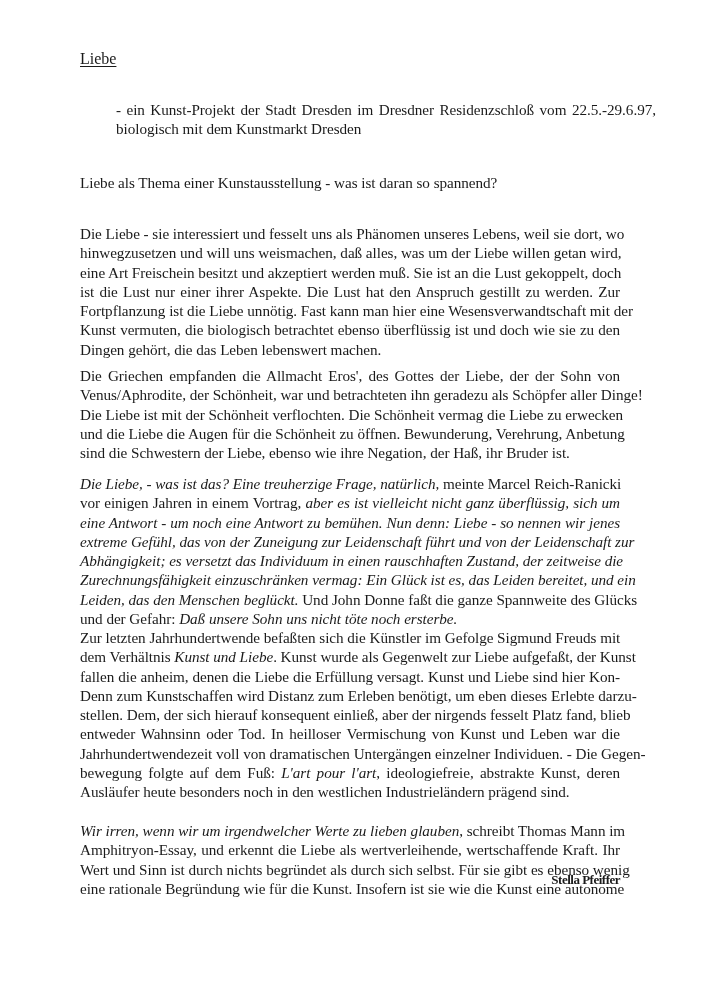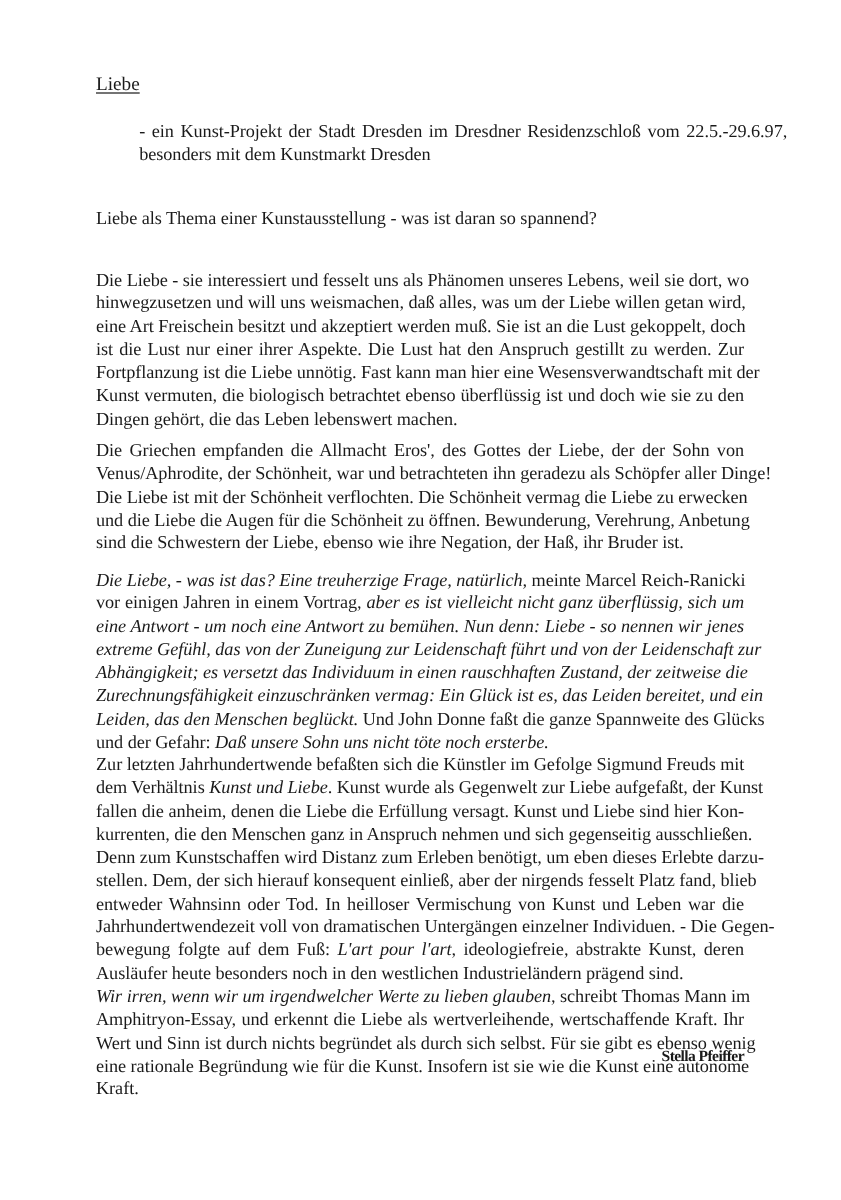--- a/index.html
+++ b/index.html
@@ -3,21 +3,21 @@
   <meta charset="utf-8">
   <style>
     html, body { margin: 0; padding: 0; background: #ffffff; }
     body {
       width: 701px; height: 1000px; position: relative; overflow: hidden;
       font-family: "Liberation Serif", "DejaVu Serif", serif;
       color: #1a1a1a;
     }
     .page { position: absolute; left: 80px; top: 0; width: 540px; }
     .title {
-      position: absolute; top: 62px; left: 0;
+      position: absolute; top: 50px; left: 0;
       font-size: 16px; text-decoration: underline; text-underline-offset: 2px;
     }
     .para {
       position: absolute; left: 0; width: 540px;
       font-size: 15.2px; line-height: 19.3px;
       text-align: justify; text-align-last: left;
       letter-spacing: -0.05px;
     }
     .para .ln { display: block; text-align: justify; text-align-last: justify; white-space: nowrap; overflow: visible; }
     .para .ln.last { text-align-last: left; }
@@ -30,21 +30,21 @@
     }
   </style>
 </head>
 <body>
 
 <div class="page">
   <div class="title">Liebe</div>
 
   <div class="para" style="top:100px;margin-left:36px;">
     <span class="ln">- ein Kunst-Projekt der Stadt Dresden im Dresdner Residenzschloß vom 22.5.-29.6.97,</span>
-    <span class="ln last">besonders mit dem Kunstmarkt Dresden</span>
+    <span class="ln last">biologisch mit dem Kunstmarkt Dresden</span>
   </div>
 
   <div class="para" style="top:173px;">
     <span class="ln last">Liebe als Thema einer Kunstausstellung - was ist daran so spannend?</span>
   </div>
 
   <div class="para" id="p0" style="top:204px;margin-top:20px;">
       <span class="ln">Die Liebe - sie interessiert und fesselt uns als Phänomen unseres Lebens, weil sie dort, wo</span>
       <span class="ln">hinwegzusetzen und will uns weismachen, daß alles, was um der Liebe willen getan wird,</span>
       <span class="ln">eine Art Freischein besitzt und akzeptiert werden muß. Sie ist an die Lust gekoppelt, doch</span>
@@ -67,30 +67,28 @@
       <span class="ln"><i>extreme Gefühl, das von der Zuneigung zur Leidenschaft führt und von der Leidenschaft zur</i></span>
       <span class="ln"><i>Abhängigkeit; es versetzt das Individuum in einen rauschhaften Zustand, der zeitweise die</i></span>
       <span class="ln"><i>Zurechnungsfähigkeit einzuschränken vermag: Ein Glück ist es, das Leiden bereitet, und ein</i></span>
       <span class="ln"><i>Leiden, das den Menschen beglückt.</i><span> Und John Donne faßt die ganze Spannweite des Glücks</span></span>
       <span class="ln last"><span>und der Gefahr: </span><i>Daß unsere Sohn uns nicht töte noch ersterbe.</i></span>
     </div>
   <div class="para" id="p3" style="top:628px;">
       <span class="ln"><span>Zur letzten Jahrhundertwende befaßten sich die Künstler im Gefolge Sigmund Freuds mit</span></span>
       <span class="ln"><span>dem Verhältnis </span><i>Kunst und Liebe</i><span>. Kunst wurde als Gegenwelt zur Liebe aufgefaßt, der Kunst</span></span>
       <span class="ln"><span>fallen die anheim, denen die Liebe die Erfüllung versagt. Kunst und Liebe sind hier Kon-</span></span>
-      <span class="ln"><span>kurrenten, die den Menschen ganz in Anspruch nehmen und sich gegenseitig ausschließen.</span></span>
       <span class="ln"><span>Denn zum Kunstschaffen wird Distanz zum Erleben benötigt, um eben dieses Erlebte darzu-</span></span>
       <span class="ln"><span>stellen. Dem, der sich hierauf konsequent einließ, aber der nirgends fesselt Platz fand, blieb</span></span>
       <span class="ln"><span>entweder Wahnsinn oder Tod. In heilloser Vermischung von Kunst und Leben war die</span></span>
       <span class="ln"><span>Jahrhundertwendezeit voll von dramatischen Untergängen einzelner Individuen. - Die Gegen-</span></span>
       <span class="ln"><span>bewegung folgte auf dem Fuß: </span><i>L'art pour l'art</i><span>, ideologiefreie, abstrakte Kunst, deren</span></span>
       <span class="ln last"><span>Ausläufer heute besonders noch in den westlichen Industrieländern prägend sind.</span></span>
     </div>
   <div class="para" id="p4" style="top:821px;">
       <span class="ln"><i>Wir irren, wenn wir um irgendwelcher Werte zu lieben glauben</i><span>, schreibt Thomas Mann im</span></span>
       <span class="ln"><span>Amphitryon-Essay, und erkennt die Liebe als wertverleihende, wertschaffende Kraft. Ihr</span></span>
       <span class="ln"><span>Wert und Sinn ist durch nichts begründet als durch sich selbst. Für sie gibt es ebenso wenig</span></span>
       <span class="ln"><span>eine rationale Begründung wie für die Kunst. Insofern ist sie wie die Kunst eine autonome</span></span>
-      <span class="ln last"><span>Kraft.</span></span>
     </div>
 
   <div class="signature">Stella Pfeiffer</div>
 </div>
 
 </body></html>

